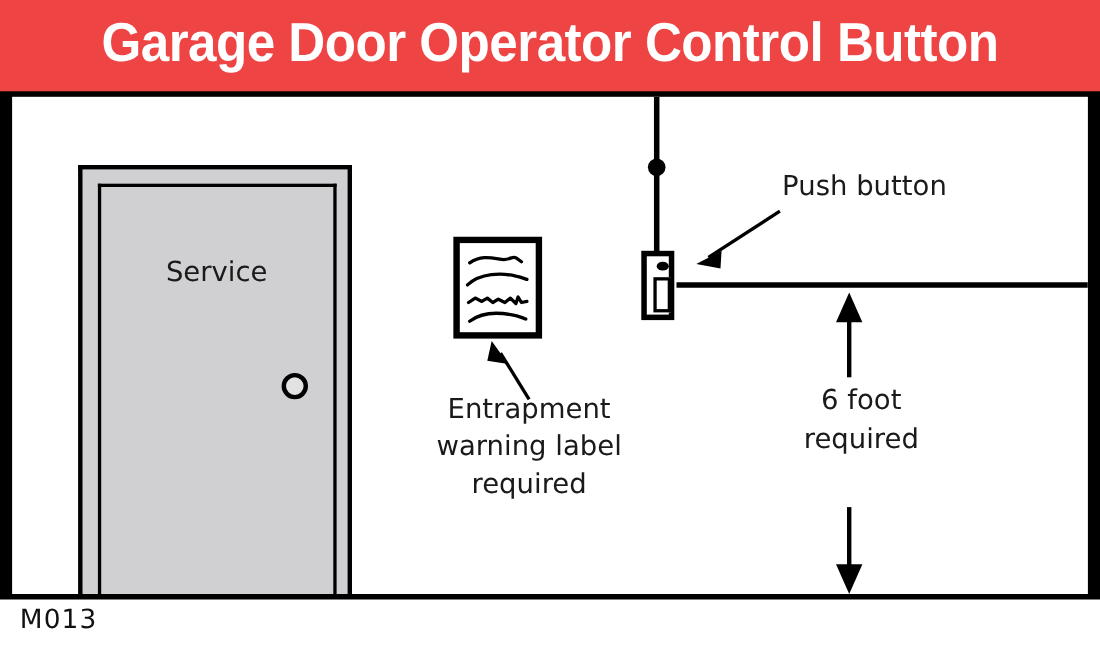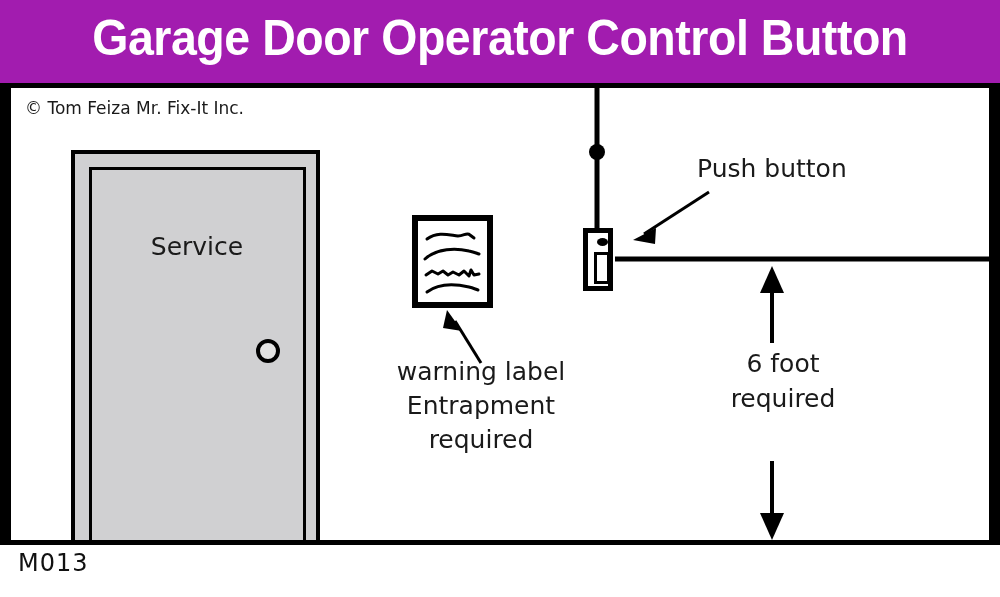--- a/index.html
+++ b/index.html
@@ -19,21 +19,21 @@
     overflow: hidden;
   }
 
   
   .title-bar {
     position: absolute;
     left: 0;
     top: 0;
     width: 1000px;
     height: 88px;
-    background: #a21caf;
+    background: #ef4444;
   }
   .title-text {
     position: absolute;
     left: 0;
     top: 9px;
     width: 1000px;
     text-align: center;
     color: #ffffff;
     font-family: "Liberation Sans", sans-serif;
     font-weight: bold;
@@ -161,21 +161,21 @@
     box-sizing: border-box;
   }
 
   
   .anno {
     position: absolute;
     font-family: "DejaVu Sans", sans-serif;
     color: #1a1a1a;
   }
   .anno-push {
-    left: 686px;
+    left: 700px;
     top: 66px;
     font-size: 25px;
     white-space: nowrap;
   }
   .anno-entrap {
     left: 340px;
     top: 267px;
     width: 260px;
     text-align: center;
     font-size: 25px;
@@ -217,21 +217,20 @@
 <div id="page">
 
   <div class="title-bar">
     <div class="title-text">Garage Door Operator Control Button</div>
   </div>
 
   <div class="frame"></div>
 
   <div class="canvas">
 
-    <div class="copyright">© Tom Feiza Mr. Fix-It Inc.</div>
 
     <div class="door-outer"></div>
     <div class="door-inner"></div>
     <div class="door-label">
       <div>Service</div>
     </div>
     <div class="door-knob"></div>
 
     <div class="warn-label">
       <svg width="81" height="93" viewBox="0 0 81 93">
@@ -264,22 +263,22 @@
       <line x1="761" y1="190" x2="761" y2="440" stroke="#000000" stroke-width="4"></line>
       <polygon points="761,178 773,205 749,205" fill="#000000"></polygon>
       <polygon points="761,452 773,425 749,425" fill="#000000"></polygon>
 
       <rect x="686" y="255" width="150" height="118" fill="#ffffff"></rect>
     </svg>
 
     <div class="anno anno-push">Push button</div>
 
     <div class="anno anno-entrap">
+      <div>Entrapment</div>
       <div>warning label</div>
-      <div>Entrapment</div>
       <div>required</div>
     </div>
 
     <div class="anno anno-dim">
       <div>6 foot</div>
       <div>required</div>
     </div>
 
   </div>
 

